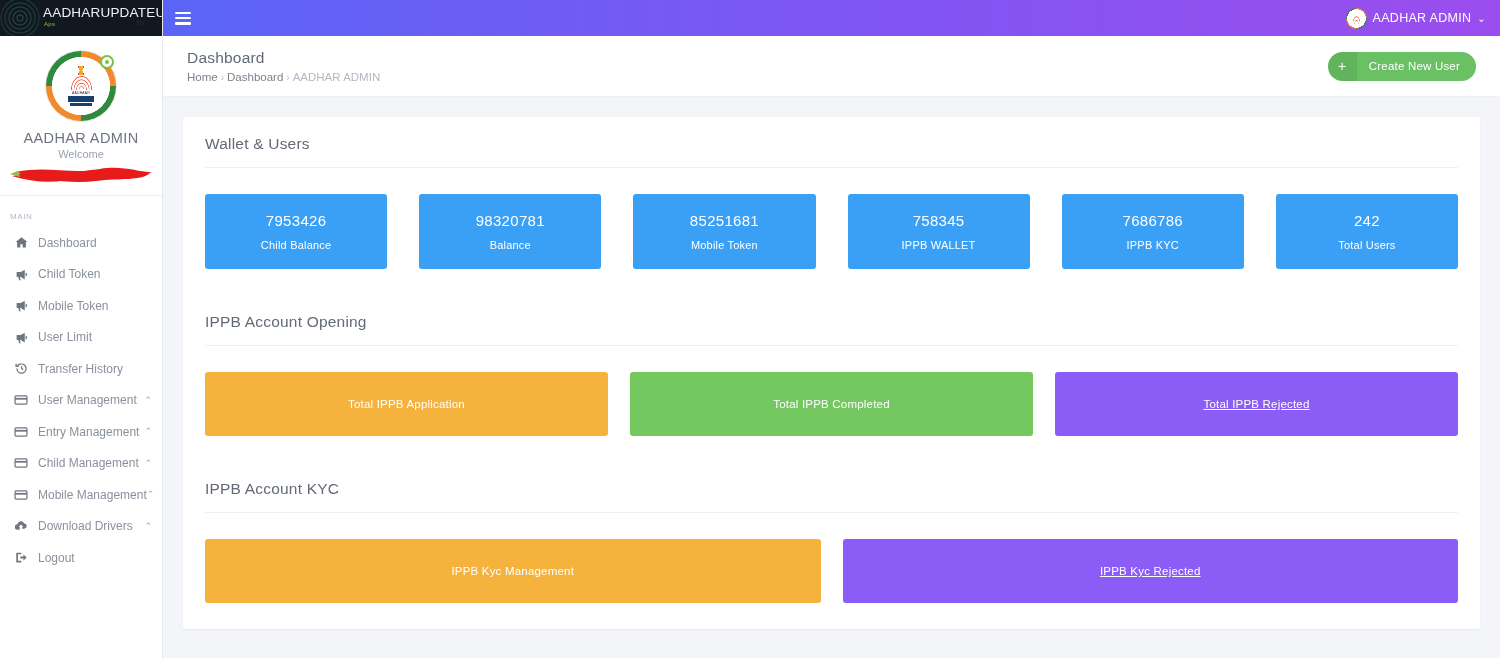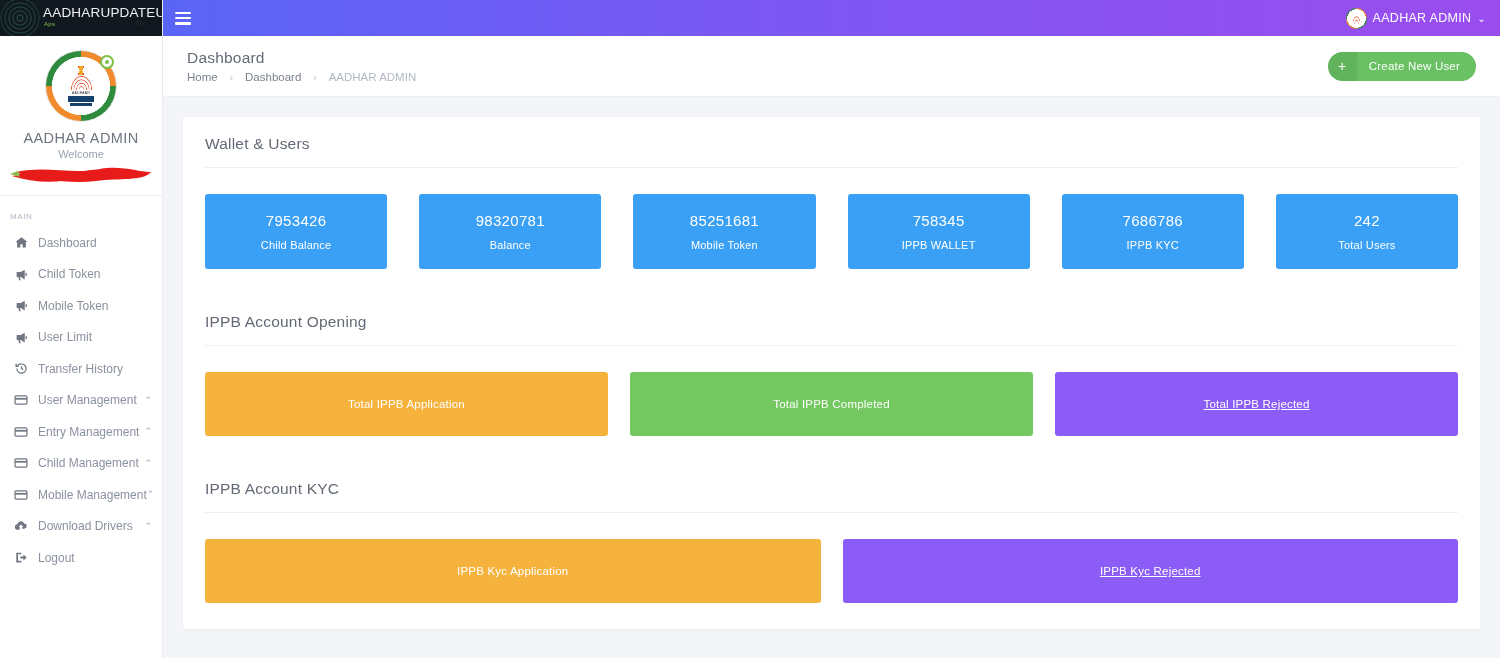--- a/index.html
+++ b/index.html
@@ -176,21 +176,21 @@
     position: absolute; left: 163px; top: 36px;
     width: 1337px; height: 61px;
     background: #fff;
     border-bottom: 1px solid #edeff3;
     display: flex; align-items: center;
   }
   .crumb-left { padding-left: 24px; }
   .page-title { font-size: 15.5px; color: #636a76; letter-spacing: .2px; }
   .crumbs {
     margin-top: 4px; font-size: 11.5px; color: #7b828e;
-    display: flex; align-items: center; gap: 12px;
+    display: flex; align-items: center; gap: 3px;
   }
   .crumbs a { color: #7b828e; text-decoration: none; cursor: pointer; }
   .crumb-sep { color: #bcc2cc; font-size: 10px; }
   .crumb-cur { color: #b2b8c2; }
   .create-btn {
     margin-left: auto; margin-right: 24px;
     height: 29px; border-radius: 15px;
     background: #69c163; border: none;
     display: flex; align-items: center;
     color: #fff; font-size: 11.5px; cursor: pointer;
@@ -216,21 +216,21 @@
     background: #fff; border-radius: 2px;
     box-shadow: 0 1px 2px rgba(0,0,0,.05);
     padding: 0 0 0 0;
   }
   .section-title {
     font-size: 15.5px; color: #636a76; letter-spacing: .2px;
     padding: 18px 22px 14px;
   }
   .section-rule { height: 1px; background: #eef0f4; margin: 0 22px; }
   .cards-row {
-    display: flex; gap: 32px; padding: 26px 22px 26px;
+    display: flex; gap: 32px; padding: 26px 22px 26px; justify-content: center;
   }
   .stat-card {
     flex: 1; height: 75px; border-radius: 3px;
     background: #3aa0f5;
     color: #fff; text-align: center;
     display: flex; flex-direction: column; align-items: center; justify-content: center;
     cursor: pointer;
   }
   .stat-val { font-size: 15px; letter-spacing: .3px; }
   .stat-lab { font-size: 11px; margin-top: 10px; letter-spacing: .2px; }
@@ -481,21 +481,21 @@
       </div>
       <div class="wide-card c-red">
         <span>Total IPPB Rejected</span>
       </div>
     </div>
 
     <div class="section-title">IPPB Account KYC</div>
     <div class="section-rule"></div>
     <div class="wide-row">
       <div class="wide-card c-orange">
-        <span>IPPB Kyc Application</span>
+        <span>IPPB Kyc Management</span>
       </div>
       <div class="wide-card c-red">
         <span>IPPB Kyc Rejected</span>
       </div>
     </div>
   </div>
 
 </div>
 
 </body></html>

